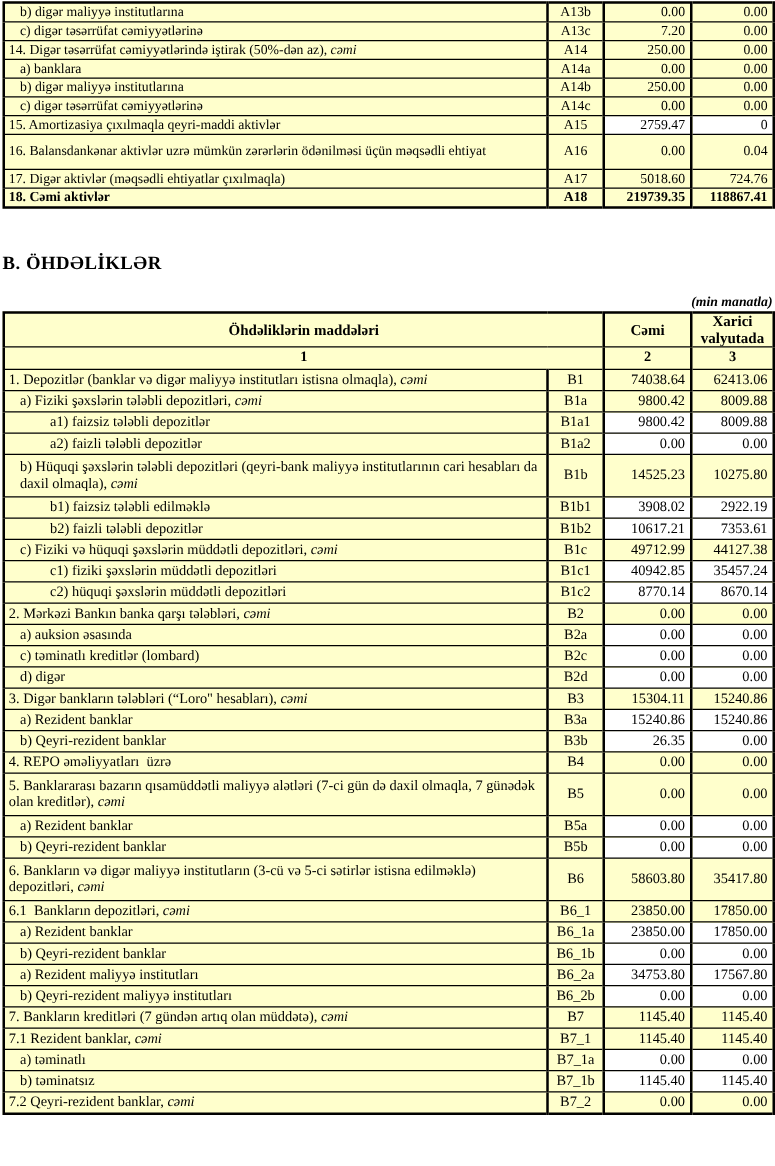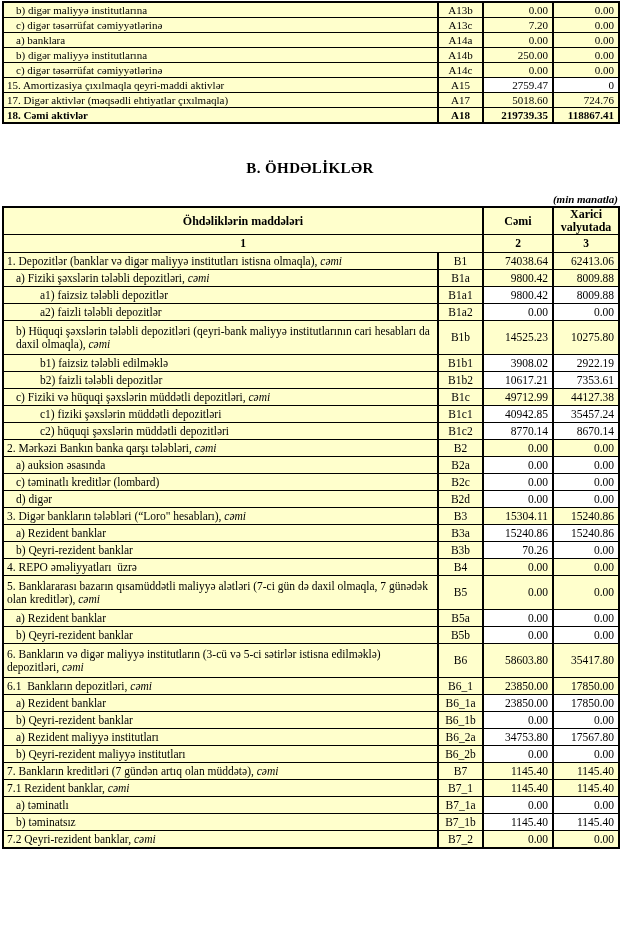--- a/index.html
+++ b/index.html
@@ -51,21 +51,21 @@
   .hmain{
     height:26px;font-size:12px;font-weight:bold;text-align:center;
     line-height:13px;padding:0 2px;border-bottom:2px solid var(--line);
   }
   .hnum{
     height:15px;font-size:11.5px;font-weight:bold;text-align:center;
     line-height:13px;border-bottom:2px solid var(--line);
   }
 
   .section-title{
-    margin-top:36px;text-align:center;
+    margin-top:36px;text-align:left;
     font-size:15px;font-weight:bold;letter-spacing:0.4px;
   }
   .unit-note{
     margin-top:16px;margin-bottom:1px;text-align:right;
     font-size:11px;font-weight:bold;font-style:italic;
   }
 </style>
 </head>
 <body>
 
@@ -85,20 +85,26 @@
           <td class="num">0.00</td>
           <td class="num">0.00</td>
         </tr>
         <tr>
           <td class="lbl ind1"><span>c) digər təsərrüfat cəmiyyətlərinə</span></td>
           <td class="code">A13c</td>
           <td class="num">7.20</td>
           <td class="num">0.00</td>
         </tr>
         <tr>
+          <td class="lbl"><span>14. Digər təsərrüfat cəmiyyətlərində iştirak (50%-dən az), </span><i>cəmi</i></td>
+          <td class="code">A14</td>
+          <td class="num">250.00</td>
+          <td class="num">0.00</td>
+        </tr>
+        <tr>
           <td class="lbl ind1"><span>a) banklara</span></td>
           <td class="code">A14a</td>
           <td class="num">0.00</td>
           <td class="num">0.00</td>
         </tr>
         <tr>
           <td class="lbl ind1"><span>b) digər maliyyə institutlarına</span></td>
           <td class="code">A14b</td>
           <td class="num">250.00</td>
           <td class="num">0.00</td>
@@ -107,20 +113,26 @@
           <td class="lbl ind1"><span>c) digər təsərrüfat cəmiyyətlərinə</span></td>
           <td class="code">A14c</td>
           <td class="num">0.00</td>
           <td class="num">0.00</td>
         </tr>
         <tr>
           <td class="lbl"><span>15. Amortizasiya çıxılmaqla qeyri-maddi aktivlər</span></td>
           <td class="code">A15</td>
           <td class="num wv">2759.47</td>
           <td class="num wv">0</td>
+        </tr>
+        <tr class="tall">
+          <td class="lbl"><span>16. Balansdankənar aktivlər uzrə mümkün zərərlərin ödənilməsi üçün məqsədli ehtiyat</span></td>
+          <td class="code">A16</td>
+          <td class="num">0.00</td>
+          <td class="num">0.04</td>
         </tr>
         <tr>
           <td class="lbl"><span>17. Digər aktivlər (məqsədli ehtiyatlar çıxılmaqla)</span></td>
           <td class="code">A17</td>
           <td class="num">5018.60</td>
           <td class="num">724.76</td>
         </tr>
         <tr class="bold">
           <td class="lbl"><span>18. Cəmi aktivlər</span></td>
           <td class="code">A18</td>
@@ -246,21 +258,21 @@
         </tr>
         <tr>
           <td class="lbl ind1"><span>a) Rezident banklar</span></td>
           <td class="code">B3a</td>
           <td class="num wv">15240.86</td>
           <td class="num wv">15240.86</td>
         </tr>
         <tr>
           <td class="lbl ind1"><span>b) Qeyri-rezident banklar</span></td>
           <td class="code">B3b</td>
-          <td class="num wv">70.26</td>
+          <td class="num wv">26.35</td>
           <td class="num wv">0.00</td>
         </tr>
         <tr>
           <td class="lbl"><span>4. REPO əməliyyatları&nbsp; üzrə</span></td>
           <td class="code">B4</td>
           <td class="num">0.00</td>
           <td class="num">0.00</td>
         </tr>
         <tr class="tall">
           <td class="lbl"><span>5. Banklararası bazarın qısamüddətli maliyyə alətləri (7-ci gün də daxil olmaqla, 7 günədək olan kreditlər), </span><i>cəmi</i></td>

